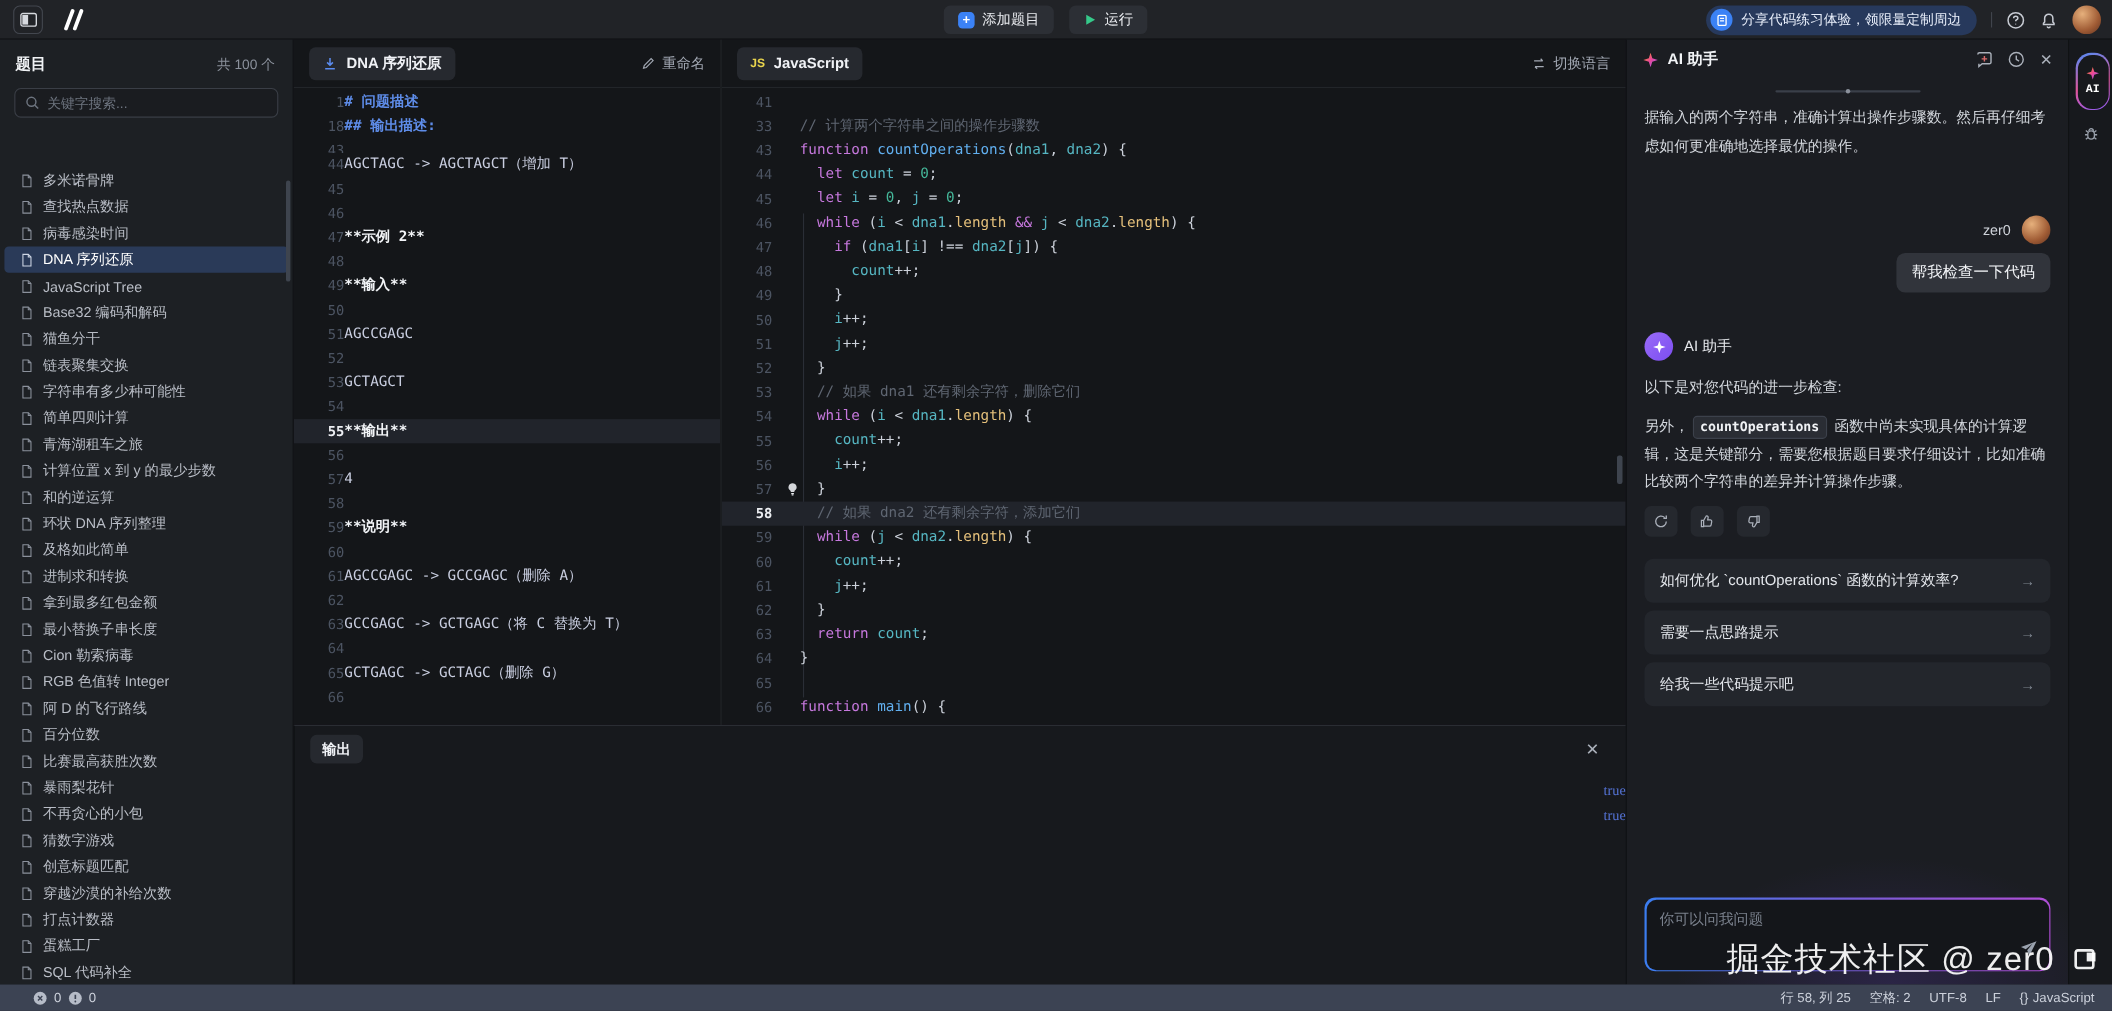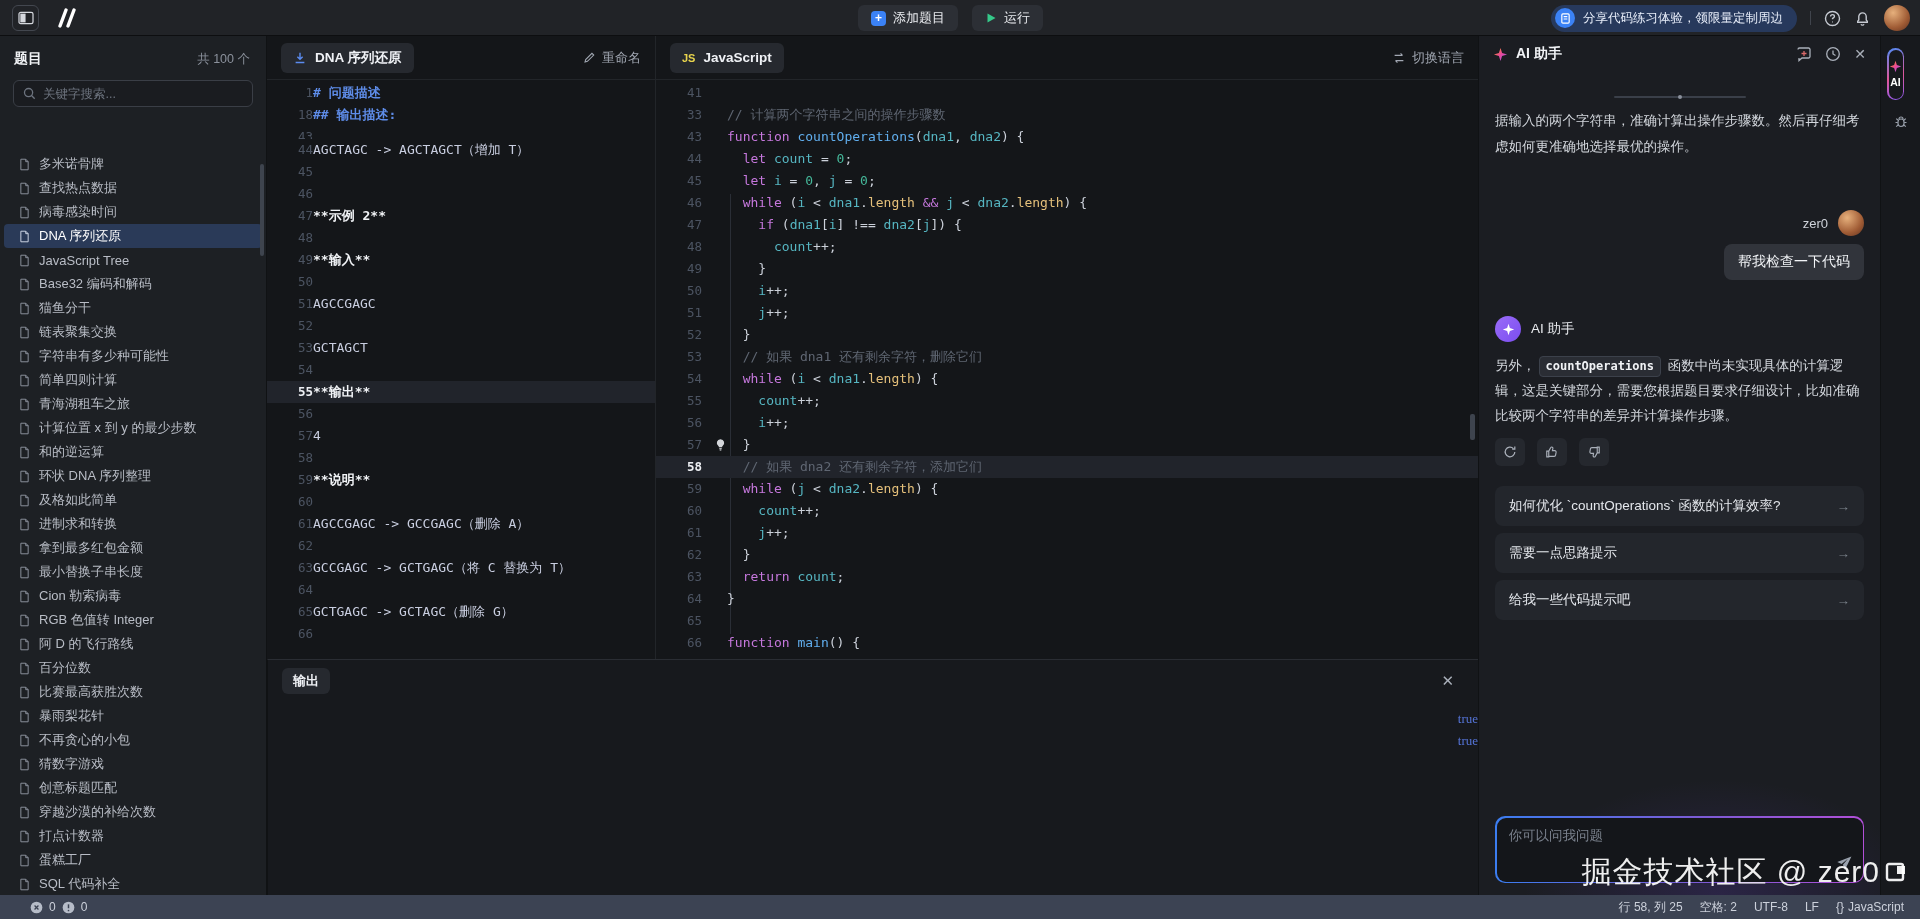--- a/index.html
+++ b/index.html
@@ -82,21 +82,21 @@
             border-top:1px solid #2a2d33; border-left:1px solid #101214;text-align:right; }
   .out-head { display:flex; align-items:center; padding:8px 14px 6px; }
   .out-tab { height:26px; background:#26292f; border-radius:6px; display:flex; align-items:center;
              padding:0 11px; font-size:13px; font-weight:bold; color:#f0f2f6; }
   .out-close { position:absolute; right:24px; top:12px; color:#aab0ba; font-size:15px; cursor:pointer; }
   .out-body { padding:8px 0 0 18px; font-family:"DejaVu Sans Mono",monospace; font-size:13px; }
   .out-line { color:#5574d8; height:22px; line-height:22px;font-family:Liberation Serif, serif; }
 
   
   .aipanel { position:absolute; left:1478px; top:36px; width:402px; bottom:24px; background:#1b1d22;
-             border-left:1px solid #101214; display:flex; flex-direction:column;gap:14px; }
+             border-left:1px solid #101214; display:flex; flex-direction:column; }
   .aipanel::after { content:''; position:absolute; left:0; right:0; bottom:0; height:150px;
             background:radial-gradient(70% 110% at 60% 100%, rgba(124,77,255,0.16), transparent 70%); pointer-events:none; }
   .ai-head { height:36px; display:flex; align-items:center; padding:0 14px; gap:8px; flex:none; }
   .ai-title { font-size:14px; font-weight:bold; color:#f2f4f7; }
   .ai-head-ics { margin-left:auto; display:flex; align-items:center; gap:13px; color:#aab0ba; }
   .ai-head-ics span { display:flex; cursor:pointer; }
   .ai-scroll { flex:1; overflow:hidden; padding:0 16px; position:relative; }
   .ai-handle { margin:10px auto 0; width:132px; height:2px; background:#3a3f49; border-radius:2px; position:relative; }
   .ai-handle::after { content:''; position:absolute; left:50%; top:-1px; width:4px; height:4px;
                       margin-left:-2px; border-radius:50%; background:#8b919c; }
@@ -126,36 +126,36 @@
   .grad-border { background:linear-gradient(90deg,#3b7df0,#7b5bd6 55%,#b14fd8); padding:1.5px; border-radius:10px; }
   .ai-input { position:relative; height:64px; background:#14161a; border-radius:9px; padding:9px 12px; }
   .ai-input textarea { width:100%; height:100%; background:transparent; border:none; outline:none; resize:none;
             color:#c9cdd5; font-size:13.5px; font-family:"Liberation Sans",sans-serif; }
   .ai-input textarea::placeholder { color:#7b828e; }
   .send-ic { position:absolute; right:10px; bottom:6px; color:#9aa2ae; cursor:pointer; }
 
   
   .rightstrip { position:absolute; left:1880px; top:36px; width:40px; bottom:24px; background:#17191d;
                 border-left:1px solid #101214; }
-  .ai-badge { position:absolute; left:6px; top:12px; width:17px; height:52px; border-radius:14px;
-              background:linear-gradient(160deg,#4f8cf7,#e0569a 55%,#8b5cf6); padding:1.5px; cursor:pointer; }
+  .ai-badge { position:absolute; left:6px; top:12px; width:31px; height:52px; border-radius:14px;
+              background:linear-gradient(160deg,#4f8cf7,#e0569a 55%,#8b5cf6); padding:1.5px; cursor:pointer;font-family:Liberation Mono, monospace; }
   .ai-badge-in { width:100%; height:100%; border-radius:13px; background:#17191d; display:flex;
                  flex-direction:column; align-items:center; justify-content:center; gap:3px; }
   .ai-badge-label { font-size:10.5px; font-weight:bold; color:#fff; }
   .strip-bug { position:absolute; left:12px; top:78px; cursor:pointer; display:flex; }
 
   
   .statusbar { position:absolute; left:0; right:0; bottom:0; height:24px; background:#3c4353;
                display:flex; align-items:center; padding:0 16px; font-size:12px; color:#ccd1db; }
   .st-left { display:flex; align-items:center; gap:6px; margin-left:14px; }
   .st-right { margin-left:auto; display:flex; align-items:center; gap:17px; }
   .st-item { display:flex; align-items:center; gap:4px; }
 
   
-  .watermark { position:absolute; right:12px; bottom:26px; z-index:40; display:flex; align-items:center; gap:4px;
+  .watermark { position:absolute; right:12px; bottom:26px; z-index:40; display:flex; align-items:center; gap:16px;
                font-size:30px; font-weight:500; color:rgba(255,255,255,0.93); letter-spacing:1px; pointer-events:none; }
 </style>
 </head>
 <body>
 
 <div class="app">
 
   <div class="topbar">
     <div class="tb-toggle">
       <svg width="16" height="14" viewBox="0 0 18 16">
@@ -810,20 +810,21 @@
       </div>
       <div class="ai-asst-row">
         <span class="ai-avatar">
           <svg width="13" height="13" viewBox="0 0 16 16">
               <path d="M8 1l1.7 5.3L15 8l-5.3 1.7L8 15l-1.7-5.3L1 8l5.3-1.7z" fill="#fff"></path>
             </svg>
         </span>
         <span>AI 助手</span>
       </div>
       <div>
+          <p class="ai-p">以下是对您代码的进一步检查:</p>
           <p class="ai-p">另外，<span class="chip">countOperations</span> 函数中尚未实现具体的计算逻辑，这是关键部分，需要您根据题目要求仔细设计，比如准确比较两个字符串的差异并计算操作步骤。</p>
         </div>
       <div class="ai-actions">
         <span class="act-btn">
             <svg width="14" height="14" viewBox="0 0 16 16" fill="none" stroke="currentColor" stroke-width="1.4">
               <path d="M13.5 8a5.5 5.5 0 1 1-1.6-3.9"></path>
               <path d="M13.5 1.8v3h-3"></path>
             </svg>
           </span>
         <span class="act-btn">

